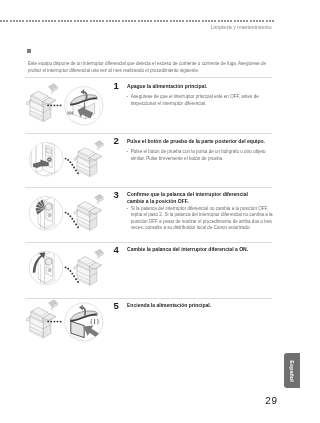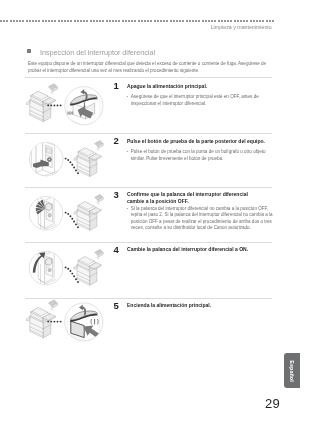--- a/index.html
+++ b/index.html
@@ -12,35 +12,34 @@
 .sec-title{position:absolute;left:40px;top:48.2px;font-size:7.3px;color:#9b9da0;letter-spacing:-0.06px;}
 .intro{position:absolute;left:28px;top:61.2px;width:247px;font-size:4.55px;line-height:6.35px;color:#6d6e71;}
 .rule{position:absolute;left:25px;width:247px;height:1px;background:#dcdcdc;}
 .stepnum{position:absolute;font-size:9.5px;font-weight:bold;color:#231f20;font-family:"Liberation Sans",sans-serif;}
 .steptxt{position:absolute;left:127px;font-size:5.05px;font-weight:bold;line-height:7.2px;color:#231f20;width:139px;}
 .bullets{position:absolute;left:130.8px;width:146px;font-size:4.55px;line-height:6.5px;color:#6d6e71;}
 .bullets div{position:relative;padding-left:0;}
 .bullets div:before{content:"\2022";position:absolute;left:-4.2px;top:0;font-size:4.2px;}
 .tab{position:absolute;right:0;top:353px;width:16px;height:35px;background:#6e6f71;border-radius:3px 0 0 3px;}
 .tab span{position:absolute;left:50%;top:50%;transform:translate(-50%,-50%) rotate(90deg);white-space:nowrap;color:#fff;font-size:5.5px;font-weight:bold;}
-.pageno{position:absolute;left:265px;top:396px;font-size:13px;color:#231f20;letter-spacing:.3px;}
+.pageno{position:absolute;left:265px;top:396px;font-size:10px;color:#231f20;letter-spacing:.3px;font-family:Liberation Mono, monospace;}
 
 .illus{position:absolute;left:0;top:0;display:block;pointer-events:none;}
 
 </style>
 </head>
 <body>
 
 <div class="page">
 
   <div class="hdr-dots"></div>
   <div class="hdr-title">Limpieza y mantenimiento</div>
 
   <div class="sec-bullet"></div>
-  <div class="sec-title">Inspección del interruptor diferencial</div>
   <div class="intro">Este equipo dispone de un interruptor diferencial que detecta el exceso de corriente o corriente de fuga. Asegúrese de probar el interruptor diferencial una vez al mes realizando el procedimiento siguiente.</div>
 
   <div class="rule" style="top:77px"></div>
   <div class="rule" style="top:133px"></div>
   <div class="rule" style="top:187px"></div>
   <div class="rule" style="top:242px"></div>
   <div class="rule" style="top:298px"></div>
 
   <div class="stepnum" style="left:113.5px;top:80px">1</div>
   <div class="steptxt" style="top:82.8px">Apague la alimentación principal.</div>

